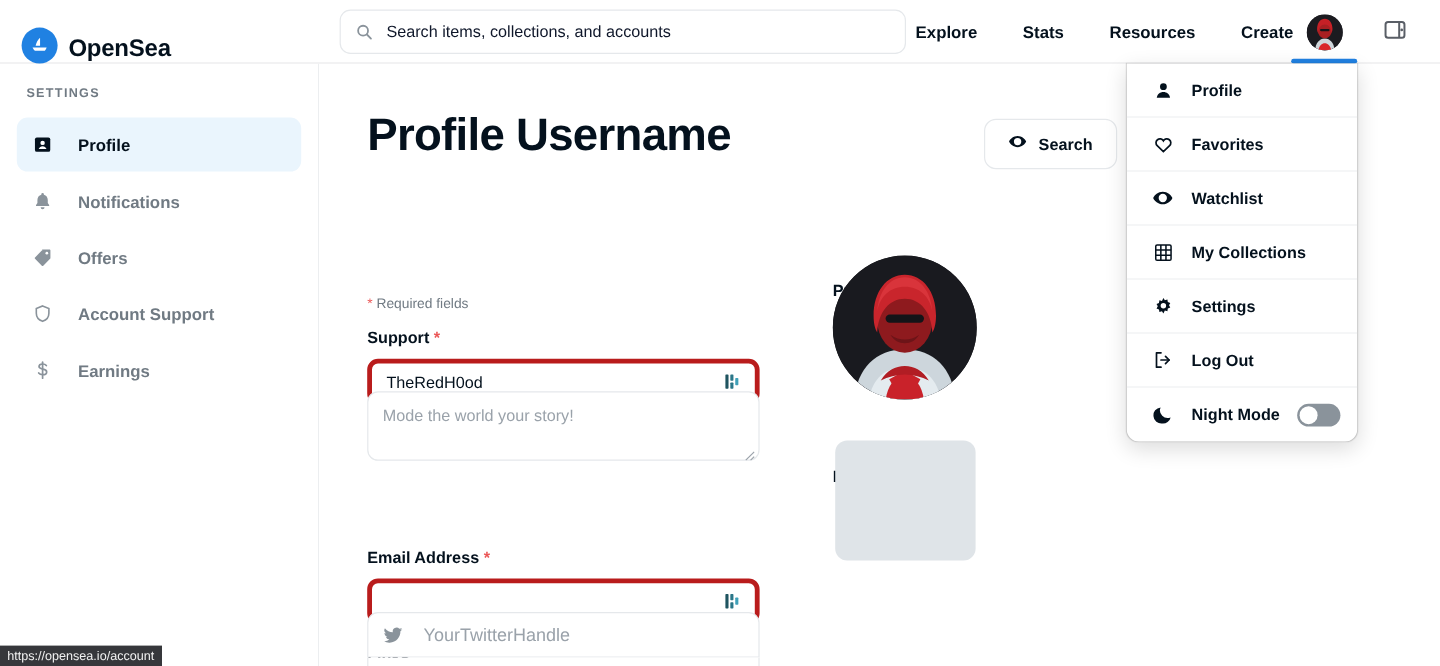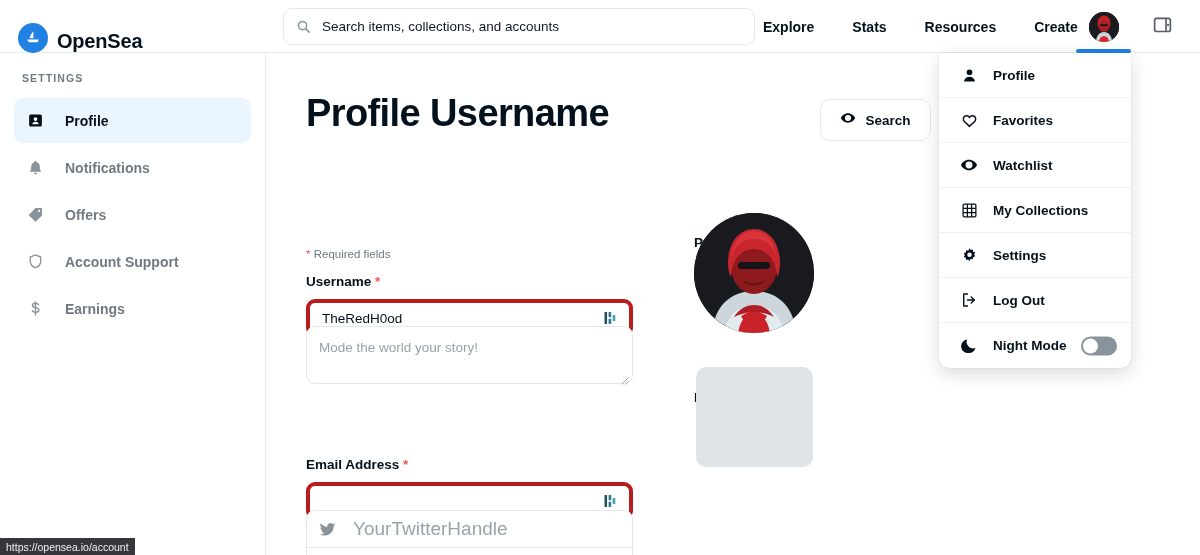--- a/index.html
+++ b/index.html
@@ -154,21 +154,21 @@
     width: 327px; height: 38px;
     border: 1px solid #e5e8eb;
     background: #fff;
     display: flex; align-items: center;
     padding: 0 12px;
     cursor: text;
   }
   .link-row.first { top: 457px; border-radius: 9px 9px 0 0; }
   .link-row.second { top: 495px; border-radius: 0; border-top: none; }
   .link-ico { width: 19px; flex: none; display: flex; align-items: center; }
-  .link-ph { font-size: 19px; color: #9aa2aa; margin-left: 15px; }
+  .link-ph { font-size: 15px; color: #9aa2aa; margin-left: 15px; }
 
   
   .img-label {
     position: absolute;
     font-size: 13.5px; font-weight: bold; color: #04111d;
     display: flex; align-items: center;
   }
   .info-ico { margin-left: 6px; display: flex; align-items: center; }
   .profile-img {
     position: absolute; left: 428px; top: 160px;
@@ -345,21 +345,21 @@
       <svg width="16" height="16" viewBox="0 0 24 24" fill="#04111d">
         <path d="M12 5C6.8 5 2.7 8.6 1.3 12c1.4 3.4 5.5 7 10.7 7s9.3-3.6 10.7-7C21.3 8.6 17.2 5 12 5zm0 11.6A4.6 4.6 0 1112 7.4a4.6 4.6 0 010 9.2z"></path>
         <circle cx="12" cy="12" r="2.4" fill="#fff"></circle>
       </svg>
     </span>
     <span class="preview-label">Search</span>
   </div>
 
   <div class="required-note"><span class="star">*</span><span> Required fields</span></div>
 
-  <div class="field-label" style="top:221px"><span>Username</span> <span class="star">*</span></div>
+  <div class="field-label" style="top:221px"><span>Support</span> <span class="star">*</span></div>
   <div class="input-box" style="top:246px">
     <span class="input-val">TheRedH0od</span>
     <span class="pwmgr-ico">
       <svg width="13" height="14" viewBox="0 0 13 14">
         <rect x="0.5" y="1" width="2.6" height="12" rx="0.6" fill="#1f5460"></rect>
         <rect x="4.6" y="1" width="2.6" height="5.2" rx="0.6" fill="#2b7688"></rect>
         <rect x="4.6" y="7.8" width="2.6" height="5.2" rx="0.6" fill="#2b7688"></rect>
         <rect x="8.7" y="4" width="2.6" height="6" rx="0.6" fill="#3fa0b8"></rect>
       </svg>
     </span>

